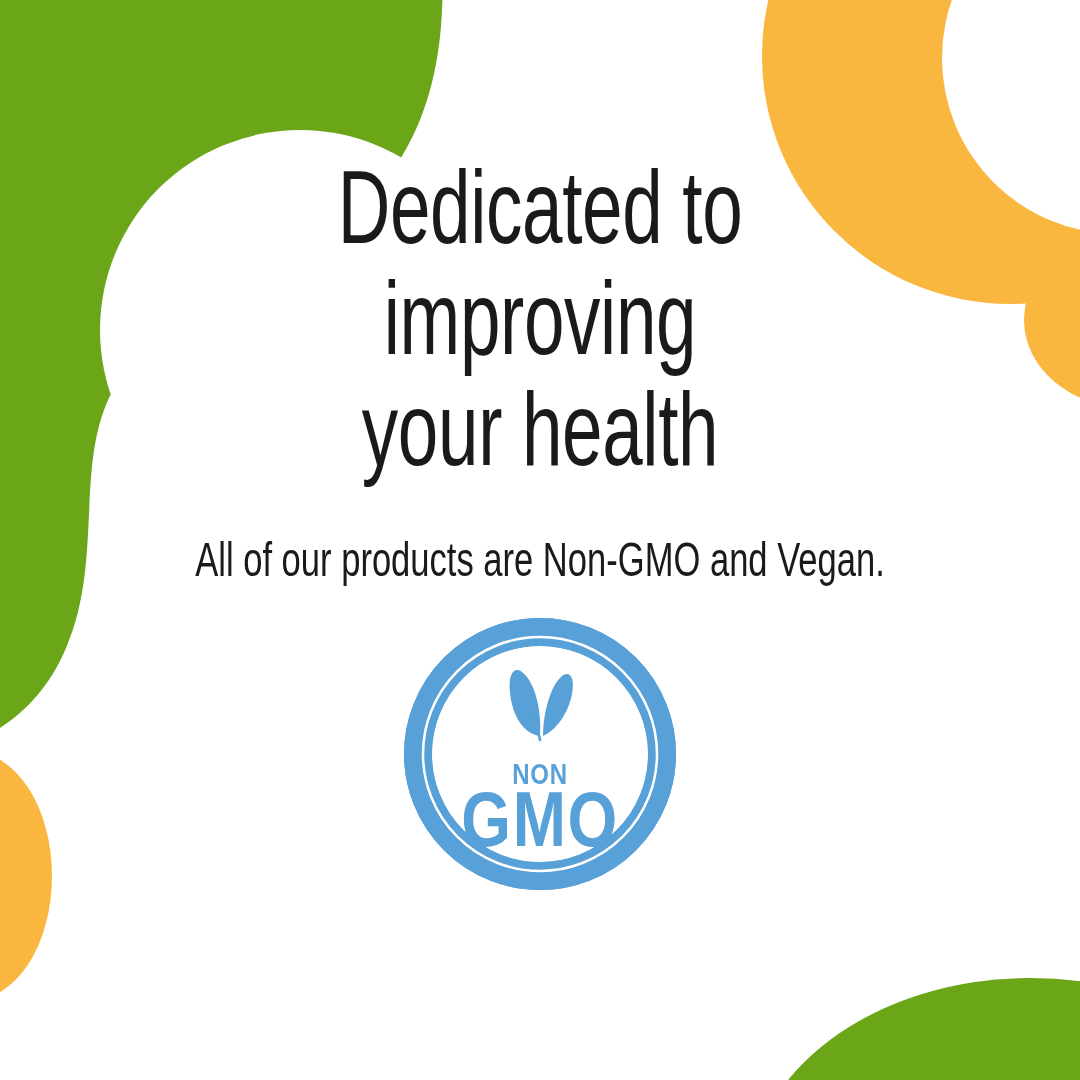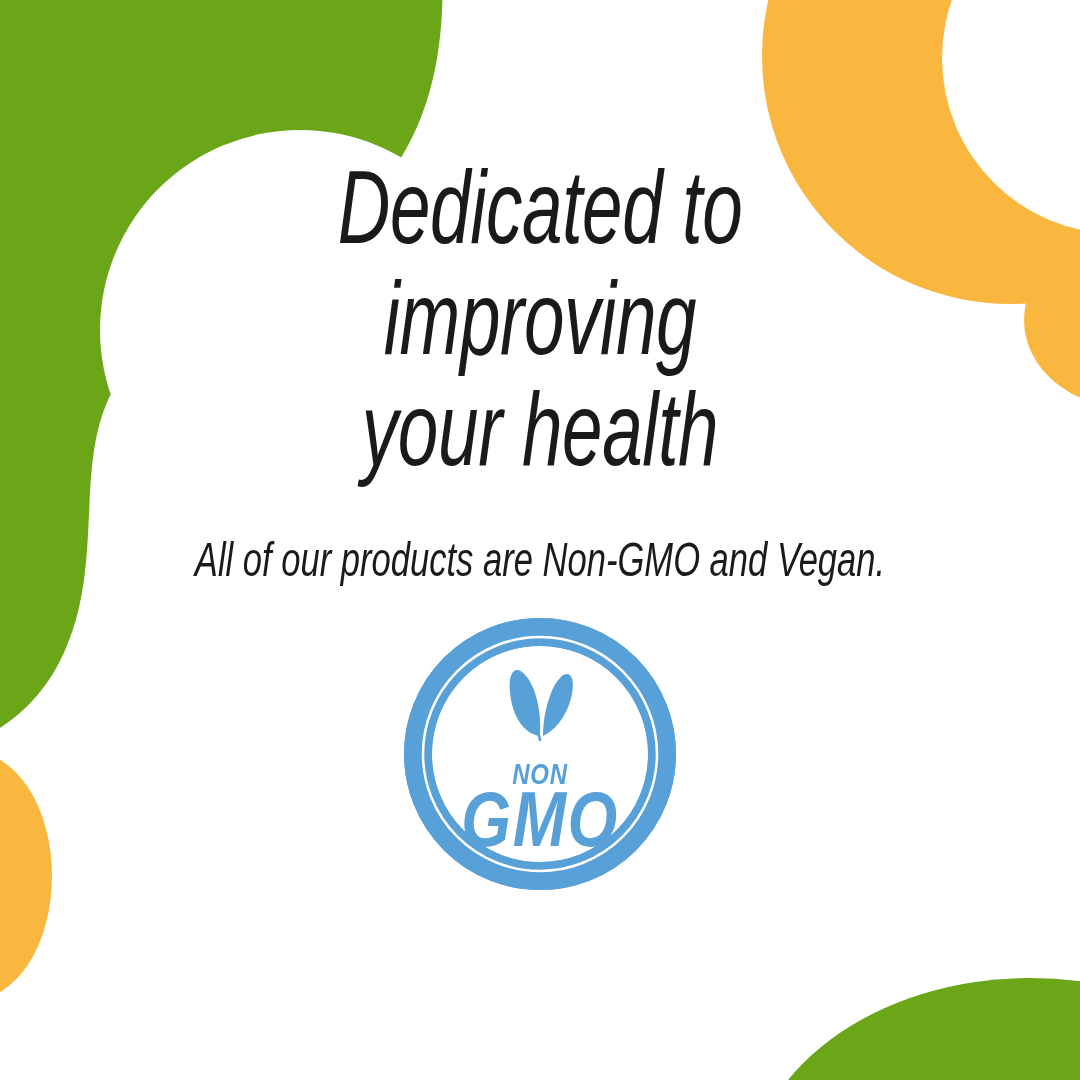--- a/index.html
+++ b/index.html
@@ -107,21 +107,21 @@
   .badge-text-vegan {
     font-family: "Liberation Sans", sans-serif;
     font-weight: 700;
     font-size: 44px;
     letter-spacing: 5px;
   }
 </style>
 </head>
 <body>
 
-<div id="poster" style="background: rgb(255, 255, 255); font-style: italic;">
+<div id="poster" style="background: rgb(255, 255, 255);">
 
   <svg class="decor-layer" viewBox="0 0 1080 1080" xmlns="http://www.w3.org/2000/svg">
     <defs>
 
       <mask id="crescent-mask">
         <rect x="0" y="0" width="1080" height="1080" fill="#fff"></rect>
         <circle cx="1118" cy="58" r="176" fill="#000"></circle>
       </mask>
       <mask id="tl-mask">
         <rect x="0" y="0" width="1080" height="1080" fill="#fff"></rect>

